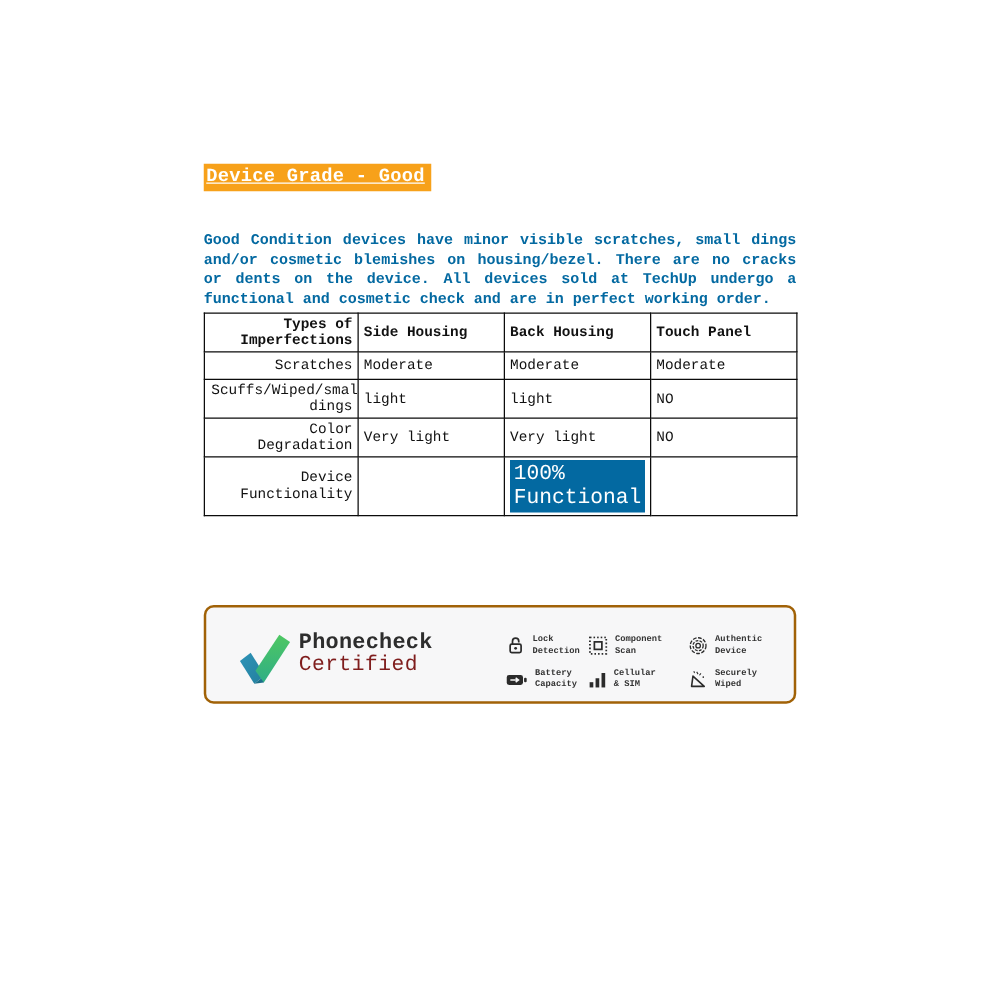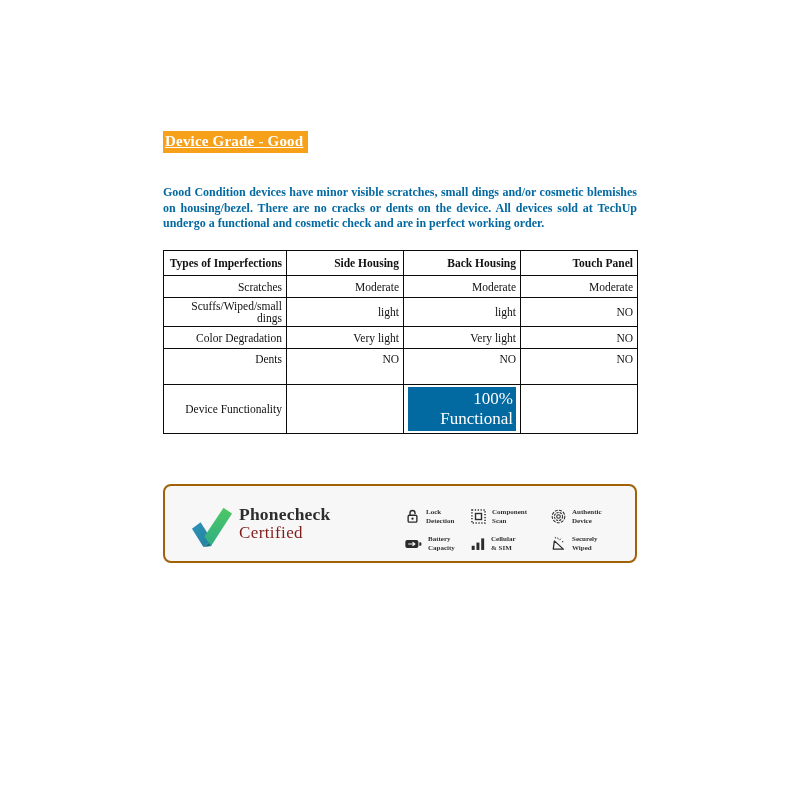--- a/index.html
+++ b/index.html
@@ -1,20 +1,20 @@
 <!DOCTYPE html>
 <html><head>
 <meta charset="utf-8">
 <style>
   html,body{margin:0;padding:0;background:#ffffff;}
   .page{
     position:relative;
     width:800px;height:800px;
     background:#ffffff;
-    font-family:Liberation Serif, serif;
+    font-family:Liberation Mono, monospace;
     color:#1c1c1c;
     overflow:hidden;
   }
   
   .title-highlight{
     position:absolute;left:163px;top:131px;
     display:inline-block;
     background:#F7A11A;
     color:#ffffff;
     font-size:15px;font-weight:bold;
@@ -31,21 +31,21 @@
   
   .grade-table{
     position:absolute;left:163px;top:250px;width:474px;
     border-collapse:collapse;
     font-size:11.5px;color:#111;
     table-layout:fixed;
   }
   .grade-table th,.grade-table td{
     border:1.5px solid #0b0b0b;
     padding:2px 4px;
-    text-align:right;
+    text-align:left;
     vertical-align:middle;
     overflow:hidden;
   }
   .grade-table th{font-weight:bold;}
   .grade-table th.col-label, .grade-table td.col-label{
     text-align:right;padding-left:5px;
   }
   .grade-table col.c1{width:123px;}
   .grade-table col.c2{width:117px;}
   .grade-table col.c3{width:117px;}
@@ -119,26 +119,20 @@
     <tr class="r-std">
       <td class="col-label">Scuffs/Wiped/small dings</td>
       <td>light</td>
       <td>light</td>
       <td>NO</td>
     </tr>
     <tr class="r-std">
       <td class="col-label">Color Degradation</td>
       <td>Very light</td>
       <td>Very light</td>
-      <td>NO</td>
-    </tr>
-    <tr class="r-tall">
-      <td class="col-label">Dents</td>
-      <td>NO</td>
-      <td>NO</td>
       <td>NO</td>
     </tr>
     <tr class="r-func">
       <td class="col-label">Device Functionality</td>
       <td></td>
       <td><span class="chip">100% Functional</span></td>
       <td></td>
     </tr>
   </tbody>
     </table>

